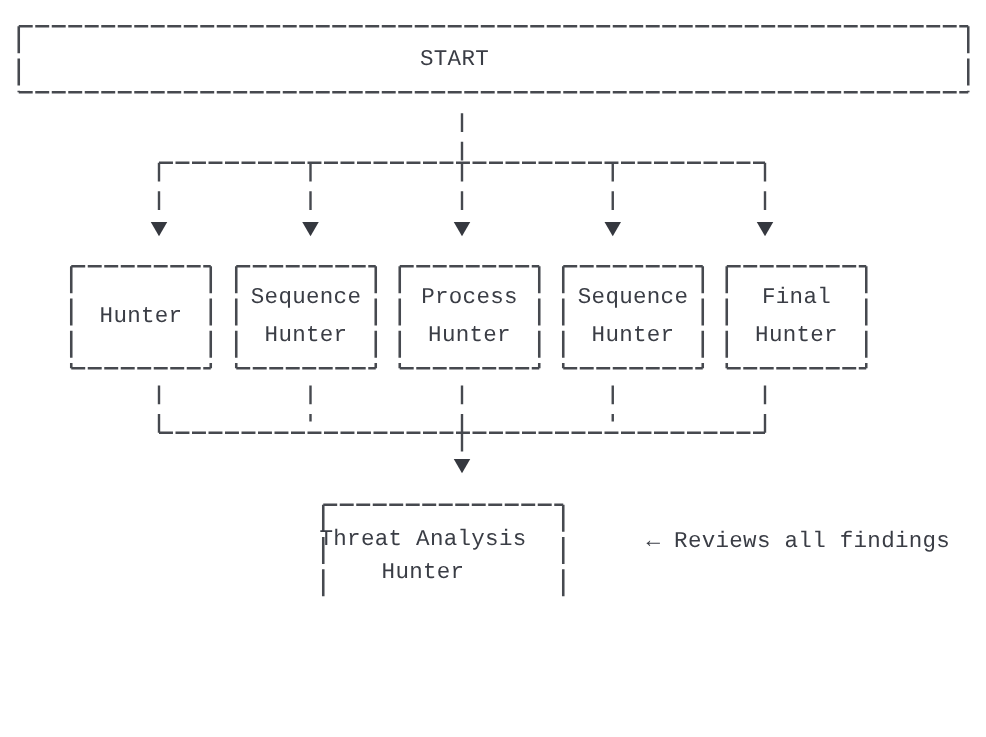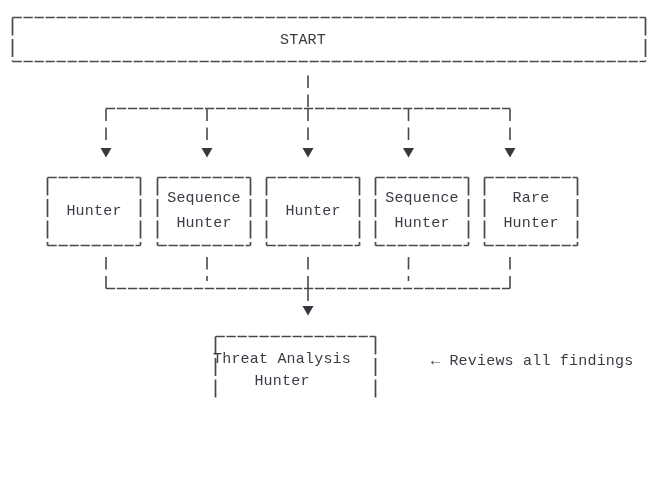--- a/index.html
+++ b/index.html
@@ -128,28 +128,29 @@
   <div class="label single" style="left:303px; top:40px;">START</div>
 
   <div class="label" style="left:94px; top:211px;">
     <div>Hunter</div>
   </div>
   <div class="label" style="left:204px; top:211px;">
     <div>Sequence</div>
     <div>Hunter</div>
   </div>
   <div class="label" style="left:313px; top:211px;">
+    <div>Process</div>
     <div>Hunter</div>
   </div>
   <div class="label" style="left:422px; top:211px;">
     <div>Sequence</div>
     <div>Hunter</div>
   </div>
   <div class="label" style="left:531px; top:211px;">
-    <div>Rare</div>
+    <div>Final</div>
     <div>Hunter</div>
   </div>
 
   <div class="label tight" style="left:282px; top:371px;">
     <div>Threat Analysis</div>
     <div>Hunter</div>
   </div>
 
   <div class="note" style="left:397px; top:361px;margin-left:34px;">← Reviews all findings</div>
 

